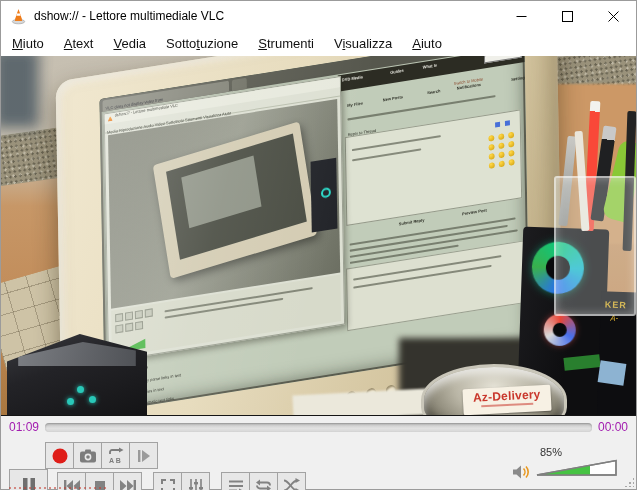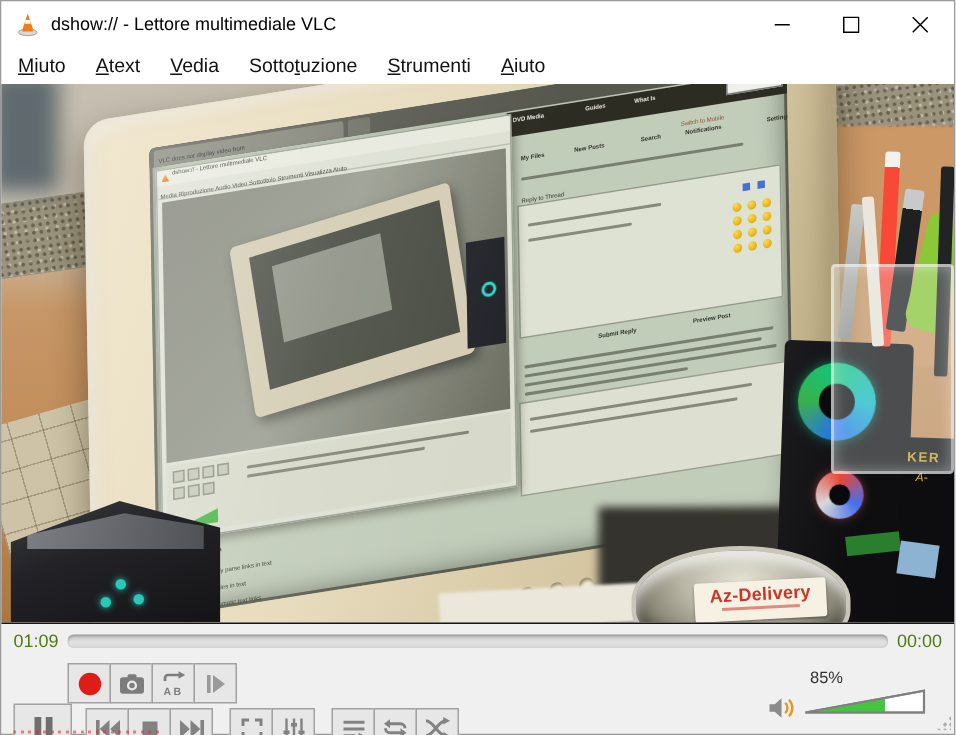--- a/index.html
+++ b/index.html
@@ -110,21 +110,21 @@
   .sticker { left:462px; top:331px; width:88px; height:26px; background:#f7f1e5; border-radius:2px; transform:rotate(-3deg); box-shadow:0 1px 2px rgba(0,0,0,.4); text-align:center; }
   .sticker .brand { font-size:12px; font-weight:bold; color:#c0392f; letter-spacing:.2px; display:block; margin-top:2px; }
   .sticker .sub { display:block; height:2px; width:60%; margin:1px auto 0; background:rgba(192,57,47,.55); }
   .spk-left { left:6px; top:278px; width:140px; height:81px; background:linear-gradient(160deg,#3a3b40 0%,#232327 40%,#141416 100%); clip-path:polygon(0 34%, 52% 0, 100% 22%, 100% 100%, 0 100%); }
   .spk-left .face { position:absolute; left:8%; top:10%; width:84%; height:30%; background:linear-gradient(90deg,#8e9196,#5c5f64); clip-path:polygon(0 60%, 55% 0, 100% 35%, 100% 100%, 0 100%); opacity:.8; }
   .teal-dot { position:absolute; width:7px; height:7px; border-radius:50%; background:#35d8c8; box-shadow:0 0 5px #35d8c8; opacity:.9; }
 
   
   .toolbar { position:relative; flex:1 1 auto; background:#f0f0f0; border-top:1px solid #151515; }
   .seekrow { position:absolute; left:0; top:2px; width:100%; height:18px; display:flex; align-items:center; }
-  .time { font-size:12px; color:#4d7c0f; width:44px; text-align:left; padding-left:8px; }
+  .time { font-size:12px; color:#a21caf; width:44px; text-align:left; padding-left:8px; }
   .time.right { text-align:right; padding:0 8px 0 0; }
   .slider { flex:1 1 auto; height:9px; border-radius:4px; background:linear-gradient(#c3c3c3,#e2e2e2 60%,#d6d6d6); box-shadow:inset 0 1px 2px rgba(0,0,0,.25); }
   .btnrow1 { position:absolute; left:44px; top:26px; display:flex; }
   .btnrow2 { position:absolute; left:8px; top:53px; display:flex; align-items:center; }
   .vbtn { width:29px; height:27px; background:#e7e7e7; border:1px solid #a2a2a2; display:flex; align-items:center; justify-content:center; margin-right:-1px; }
   .vbtn.big { width:39px; height:33px; }
   .gap10 { width:10px; } .gap12 { width:12px; }
   .vbtn svg { display:block; }
   .volume { position:absolute; right:0; top:30px; width:130px; height:44px; }
   .vol-label { position:absolute; left:34px; top:0px; font-size:11px; color:#333; }
@@ -165,20 +165,21 @@
       </div>
     </div>
   </div>
 
   <div class="menubar">
     <span class="menu-item"><span></span><span class="k">M</span><span>iuto</span></span>
     <span class="menu-item"><span></span><span class="k">A</span><span>text</span></span>
     <span class="menu-item"><span></span><span class="k">V</span><span>edia</span></span>
     <span class="menu-item"><span>Sotto</span><span class="k">t</span><span>uzione</span></span>
     <span class="menu-item"><span></span><span class="k">S</span><span>trumenti</span></span>
+    <span class="menu-item"><span>V</span><span class="k">i</span><span>sualizza</span></span>
     <span class="menu-item"><span></span><span class="k">A</span><span>iuto</span></span>
   </div>
 
   <div class="video">
     <div class="scene">
       <div class="abs granite"></div>
       <div class="abs dark-corner"></div>
       <div class="abs wall-right"></div>
       <div class="abs keyboard"></div>
 

